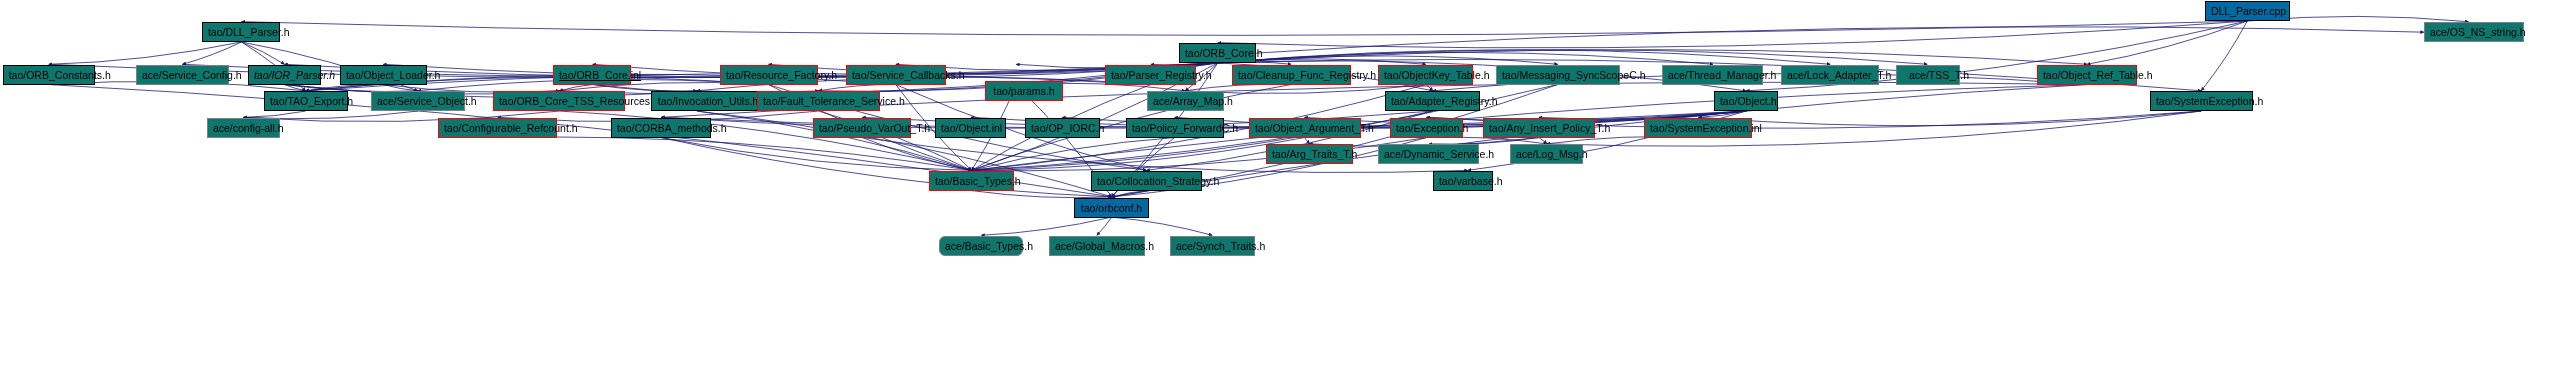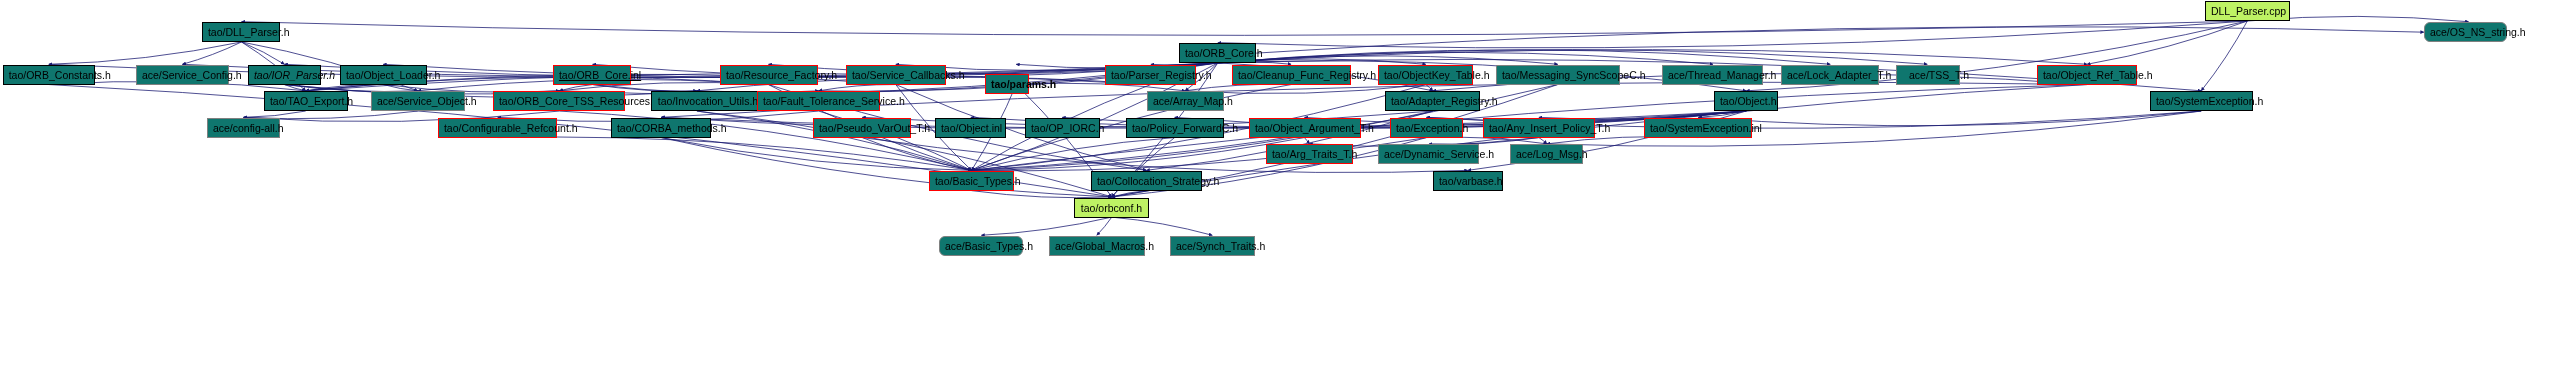--- a/index.html
+++ b/index.html
@@ -32,21 +32,21 @@
     font-size: 10.5px;
     color: #000000;
     white-space: nowrap;
     background: #0f766e;
     border: 0.7px solid #808080;
     padding: 0 4.9px;
     letter-spacing: 0px;
   }
   .node.black  { border: 0.7px solid #000000; }
   .node.red    { border: 0.7px solid #ff0000; }
-  .node.grey   { border: 0.7px solid #000000; background: #bef264; }
+  .node.grey   { border: 0.7px solid #000000; background: #0369a1; }
 </style>
 </head>
 <body>
 
 <div id="graph">
   <svg id="edges" width="2576" height="391" viewBox="0 0 3691 560" xmlns="http://www.w3.org/2000/svg">
       <defs>
         <marker id="arrow" viewBox="0 0 10 10" refX="9" refY="5" markerWidth="5" markerHeight="5" orient="auto-start-reverse">
           <path d="M0,0 L10,5 L0,10 z" fill="#191970"></path>
         </marker>
@@ -168,29 +168,29 @@
       <path d="M2433.5,197 Q2324.595,191.735 2216.5,206" fill="none" stroke="#191970" stroke-width="1.1" marker-end="url(#arrow)"></path>
       <path d="M1392,273 Q1492.095,286.545 1593,282" fill="none" stroke="#191970" stroke-width="1.1" marker-end="url(#arrow)"></path>
       <path d="M1642.5,273 Q1617.345,275.2725 1593,282" fill="none" stroke="#191970" stroke-width="1.1" marker-end="url(#arrow)"></path>
       <path d="M1593,311 Q1500.67,332.415 1406,337" fill="none" stroke="#191970" stroke-width="1.1" marker-end="url(#arrow)"></path>
       <path d="M1593,311 Q1583.42,324.9675 1571.5,337" fill="none" stroke="#191970" stroke-width="1.1" marker-end="url(#arrow)"></path>
       <path d="M1593,311 Q1666.17,317.52 1737,337" fill="none" stroke="#191970" stroke-width="1.1" marker-end="url(#arrow)"></path>
     </svg>
 <div class="node grey" style="left: 2205px; top: 1.4px; width: 85px;">DLL_Parser.cpp</div>
     <div class="node black" style="left: 202px; top: 22px; width: 78px;">tao/DLL_Parser.h</div>
     <div class="node black" style="left: 1179px; top: 43px; width: 77px;">tao/ORB_Core.h</div>
-    <div class="node " style="left: 2424px; top: 22px; width: 83px; border-radius: 6px;">ace/OS_NS_string.h</div>
+    <div class="node " style="left: 2424px; top: 22px; width: 100px;">ace/OS_NS_string.h</div>
     <div class="node black" style="left: 2.8px; top: 65px; width: 92px;">tao/ORB_Constants.h</div>
     <div class="node " style="left: 136px; top: 65px; width: 93px;">ace/Service_Config.h</div>
     <div class="node black" style="left: 248px; top: 65px; width: 73px; font-style: italic;">tao/IOR_Parser.h</div>
     <div class="node black" style="left: 340px; top: 65px; width: 87px;">tao/Object_Loader.h</div>
     <div class="node red" style="left: 553px; top: 65px; width: 78px; text-decoration: underline;">tao/ORB_Core.inl</div>
     <div class="node red" style="left: 720px; top: 65px; width: 98px;">tao/Resource_Factory.h</div>
     <div class="node red" style="left: 846px; top: 65px; width: 100px;">tao/Service_Callbacks.h</div>
-    <div class="node red" style="left: 985px; top: 74px; width: 44px; font-weight: bold;">tao/params.h</div>
+    <div class="node red" style="left: 985px; top: 81px; width: 78px;">tao/params.h</div>
     <div class="node red" style="left: 1105px; top: 65px; width: 91px;">tao/Parser_Registry.h</div>
     <div class="node red" style="left: 1232px; top: 65px; width: 119px;">tao/Cleanup_Func_Registry.h</div>
     <div class="node red" style="left: 1378px; top: 65px; width: 95px;">tao/ObjectKey_Table.h</div>
     <div class="node " style="left: 1496px; top: 65px; width: 124px;">tao/Messaging_SyncScopeC.h</div>
     <div class="node " style="left: 1662px; top: 65px; width: 101px;">ace/Thread_Manager.h</div>
     <div class="node " style="left: 1781px; top: 65px; width: 98px;">ace/Lock_Adapter_T.h</div>
     <div class="node " style="left: 1896px; top: 65px; width: 64px; padding-left: 12px;">ace/TSS_T.h</div>
     <div class="node red" style="left: 2037px; top: 65px; width: 100px;">tao/Object_Ref_Table.h</div>
     <div class="node black" style="left: 264px; top: 91px; width: 84px;">tao/TAO_Export.h</div>
     <div class="node " style="left: 371px; top: 91px; width: 94px;">ace/Service_Object.h</div>
@@ -210,19 +210,19 @@
     <div class="node black" style="left: 1126px; top: 118px; width: 98px;">tao/Policy_ForwardC.h</div>
     <div class="node red" style="left: 1249px; top: 118px; width: 112px;">tao/Object_Argument_T.h</div>
     <div class="node red" style="left: 1390px; top: 118px; width: 73px;">tao/Exception.h</div>
     <div class="node red" style="left: 1483px; top: 118px; width: 112px;">tao/Any_Insert_Policy_T.h</div>
     <div class="node red" style="left: 1644px; top: 118px; width: 108px;">tao/SystemException.inl</div>
     <div class="node red" style="left: 1266px; top: 144px; width: 87px;">tao/Arg_Traits_T.h</div>
     <div class="node " style="left: 1378px; top: 144px; width: 101px;">ace/Dynamic_Service.h</div>
     <div class="node " style="left: 1510px; top: 144px; width: 73px;">ace/Log_Msg.h</div>
     <div class="node red" style="left: 929px; top: 171px; width: 85px;">tao/Basic_Types.h</div>
     <div class="node black" style="left: 1091px; top: 171px; width: 111px;">tao/Collocation_Strategy.h</div>
-    <div class="node black" style="left: 1433px; top: 171px; width: 70px;">tao/varbase.h</div>
+    <div class="node black" style="left: 1433px; top: 171px; width: 60px;">tao/varbase.h</div>
     <div class="node grey" style="left: 1074px; top: 198px; width: 75px;">tao/orbconf.h</div>
     <div class="node " style="left: 939px; top: 236px; width: 84px; border-radius: 6px;">ace/Basic_Types.h</div>
     <div class="node " style="left: 1049px; top: 236px; width: 96px;">ace/Global_Macros.h</div>
     <div class="node " style="left: 1170px; top: 236px; width: 85px;">ace/Synch_Traits.h</div>
   </div>
 
 
 </body></html>

